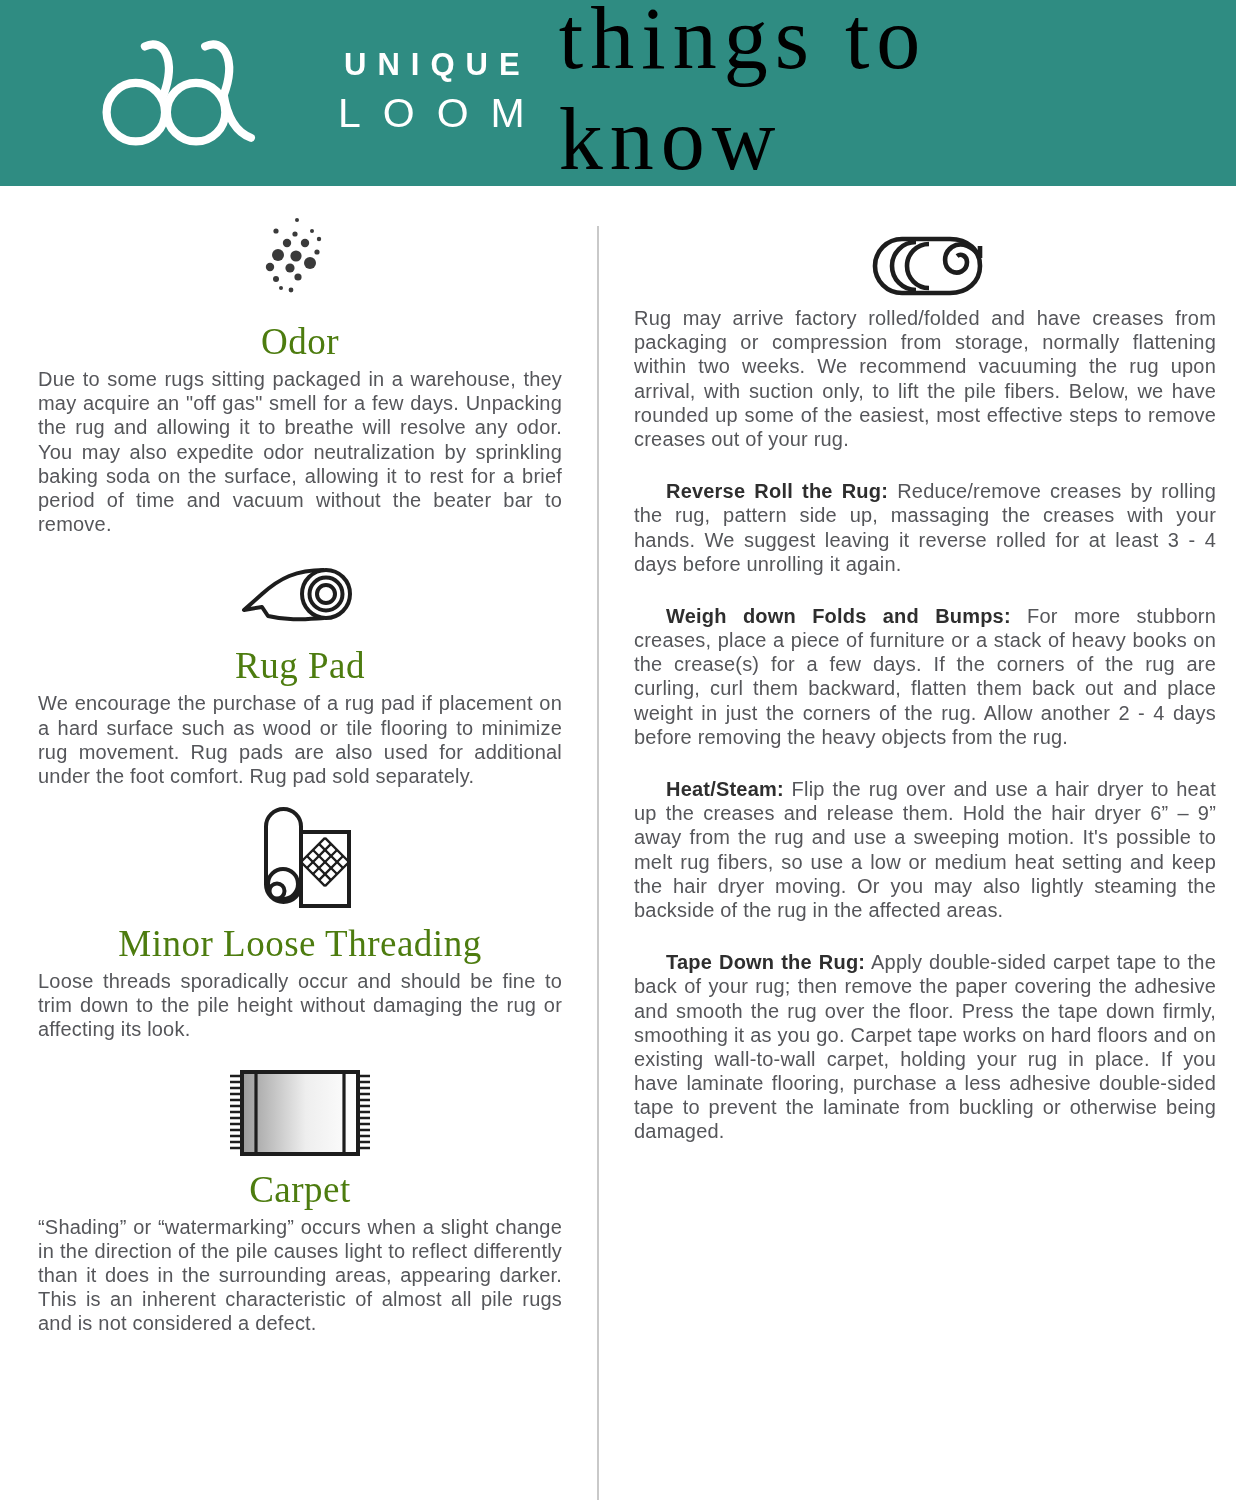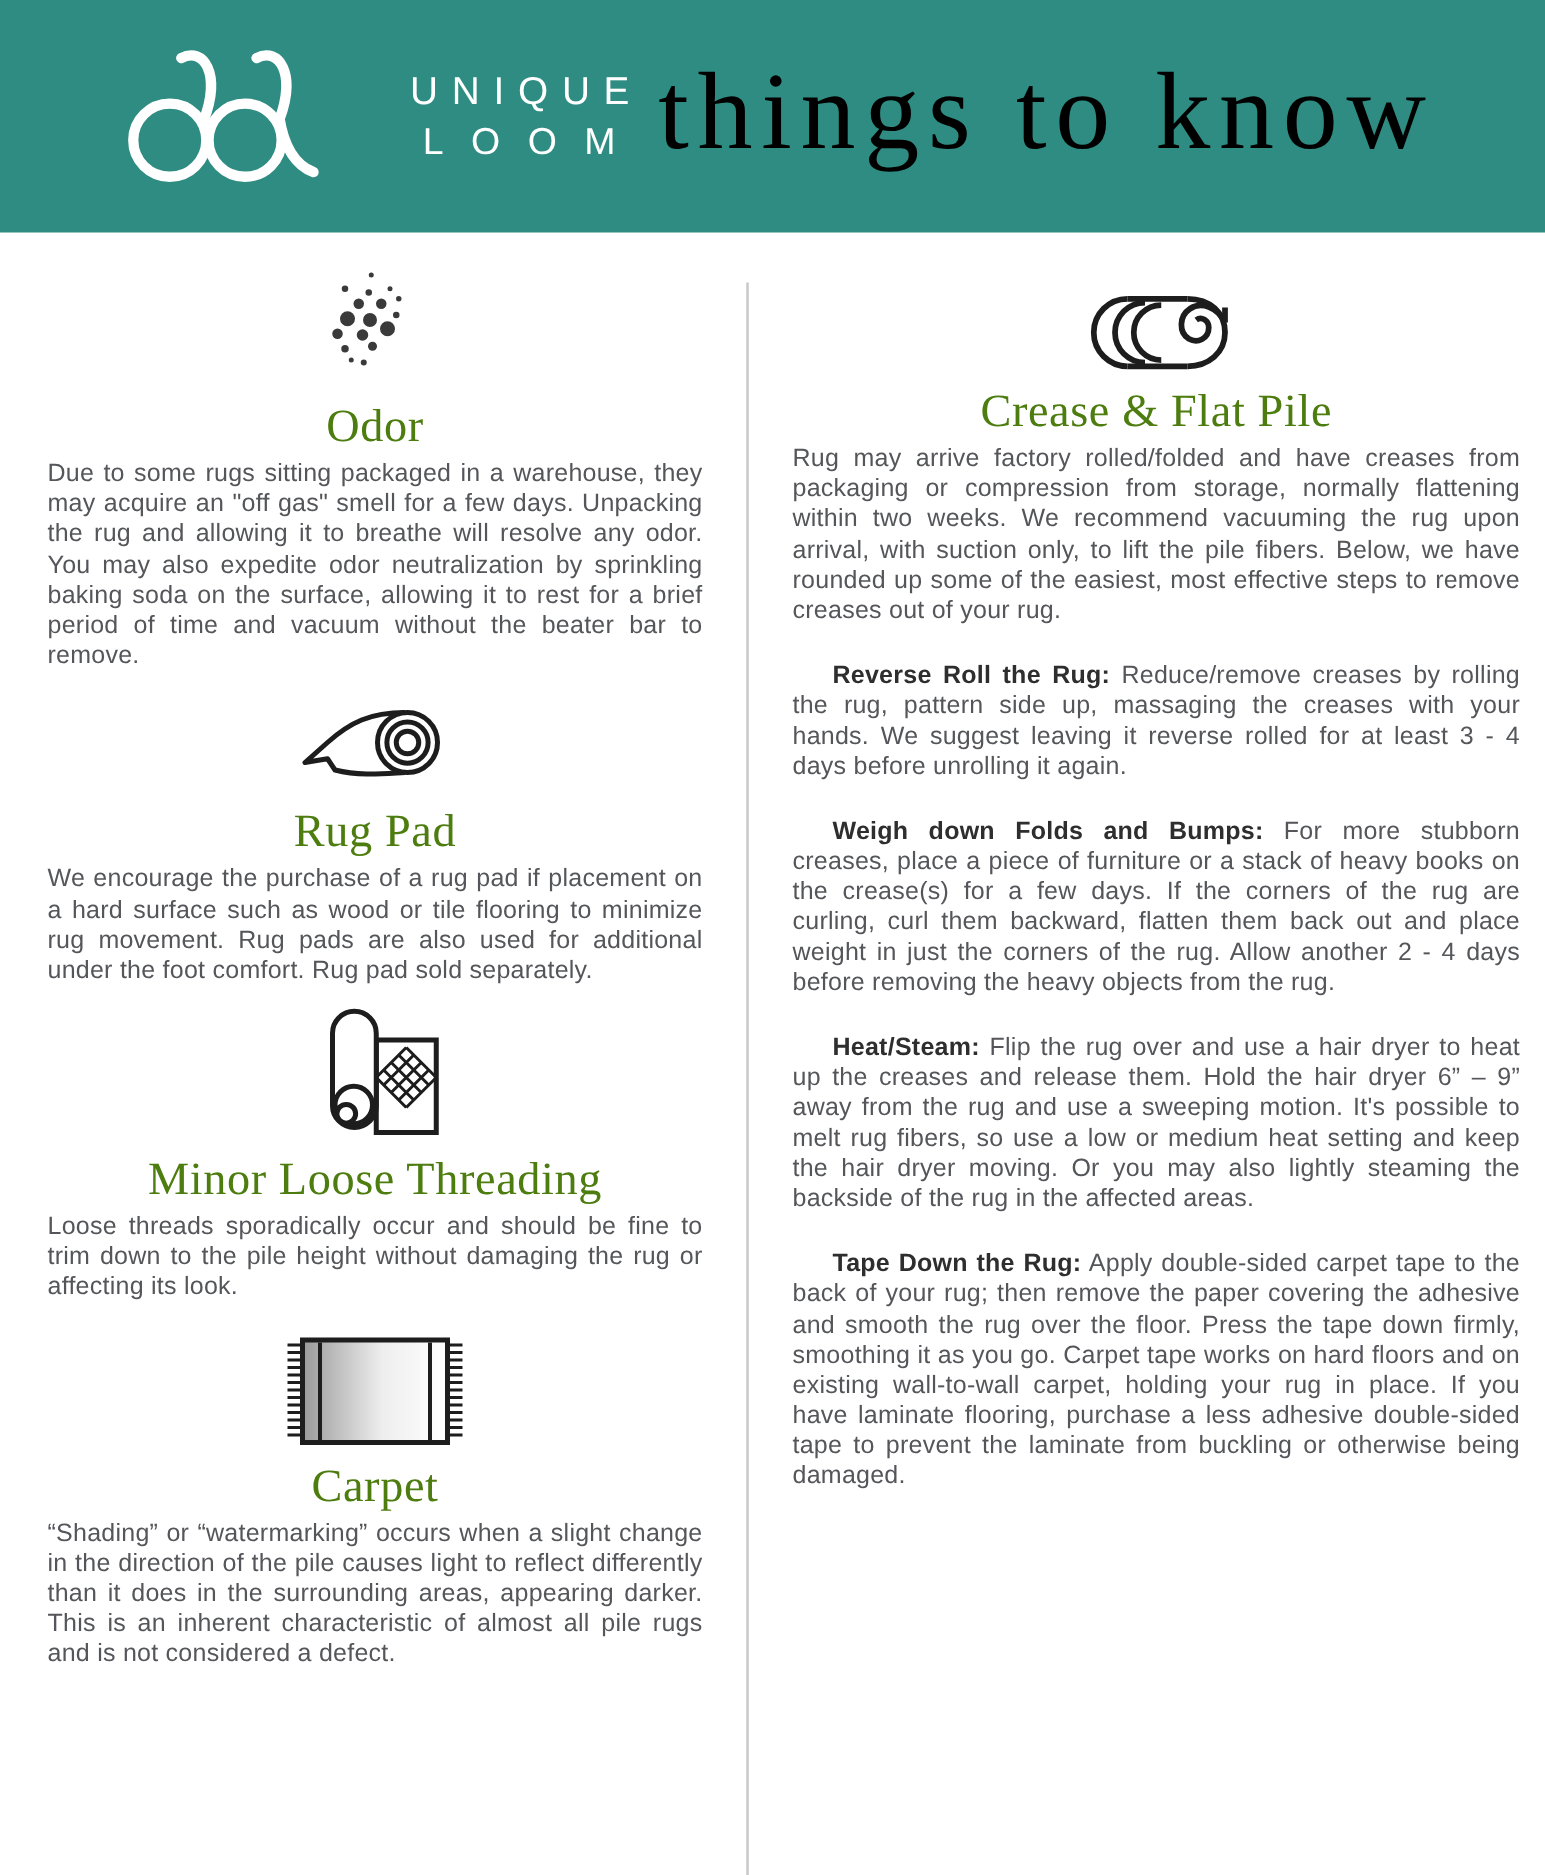--- a/index.html
+++ b/index.html
@@ -8,22 +8,22 @@
     font-family:"Liberation Sans",sans-serif;color:#55565a;
   }
   
   .banner{
     height:186px;background:#2F8C82;display:flex;align-items:center;
     padding:0 70px 0 92px;box-sizing:border-box;
   }
   .brand{display:flex;align-items:center;gap:26px;flex:0 0 auto;}
   .logo{width:210px;height:122px;display:block;}
   .brand-text{display:flex;flex-direction:column;color:#ffffff;text-align:center;}
-  .brand-line1{font-size:31px;letter-spacing:11px;line-height:1.35;}
-  .brand-line2{font-size:30px;letter-spacing:22px;line-height:1.35;text-indent:10px;}
+  .brand-line1{font-size:31px;letter-spacing:11px;line-height:1.35;font-weight:bold;}
+  .brand-line2{font-size:41px;letter-spacing:22px;line-height:1.35;text-indent:10px;}
   .banner-title{
     flex:1;margin:12px;text-align:left;color:#000000;
     font-family:"Liberation Serif","DejaVu Serif",serif;font-weight:400;
     font-size:88px;letter-spacing:7px;transform:translateY(-4px);
   }
   
   .columns{display:flex;align-items:stretch;padding-top:26px;height:1288px;}
   .col{box-sizing:border-box;}
   .col-left{width:597px;padding:0 35px 0 38px;}
   .divider{width:2px;background:#c9c9c9;margin-top:14px;}
@@ -164,21 +164,20 @@
           <path d="M40 7 A 26 26 0 0 0 40 61"></path>
           <path d="M54 10 A 22 22 0 0 0 54 58"></path>
           <path d="M67 12 A 19 19 0 0 0 67 56"></path>
           <path d="M40 7 L 88 7"></path>
           <path d="M40 61 L 88 61"></path>
           <path d="M88 7 C 106 7 118 18 118 34 C 118 50 105 61 88 61"></path>
           <path d="M118 26 C 112 14 99 9 90 15 C 81 21 81 34 89 39 C 96 43 105 39 105 30 C 105 24 99 21 95 24"></path>
           <path d="M118 26 L 118 14"></path>
         </svg>
       </div>
-      <h2 class="sec-heading">Crease &amp; Flat Pile</h2>
       <p class="body">Rug may arrive factory rolled/folded and have creases from packaging or compression from storage, normally flattening within two weeks. We recommend vacuuming the rug upon arrival, with suction only, to lift the pile fibers. Below, we have rounded up some of the easiest, most effective steps to remove creases out of your rug.</p>
 
       <p class="body tip"><strong>Reverse Roll the Rug:</strong> <span>Reduce/remove creases by rolling the rug, pattern side up, massaging the creases with your hands. We suggest leaving it reverse rolled for at least 3 - 4 days before unrolling it again.</span></p>
 
       <p class="body tip"><strong>Weigh down Folds and Bumps:</strong> <span>For more stubborn creases, place a piece of furniture or a stack of heavy books on the crease(s) for a few days. If the corners of the rug are curling, curl them backward, flatten them back out and place weight in just the corners of the rug. Allow another 2 - 4 days before removing the heavy objects from the rug.</span></p>
 
       <p class="body tip"><strong>Heat/Steam:</strong> <span>Flip the rug over and use a hair dryer to heat up the creases and release them. Hold the hair dryer 6” – 9” away from the rug and use a sweeping motion. It's possible to melt rug fibers, so use a low or medium heat setting and keep the hair dryer moving. Or you may also lightly steaming the backside of the rug in the affected areas.</span></p>
 
       <p class="body tip"><strong>Tape Down the Rug:</strong> <span>Apply double-sided carpet tape to the back of your rug; then remove the paper covering the adhesive and smooth the rug over the floor. Press the tape down firmly, smoothing it as you go. Carpet tape works on hard floors and on existing wall-to-wall carpet, holding your rug in place. If you have laminate flooring, purchase a less adhesive double-sided tape to prevent the laminate from buckling or otherwise being damaged.</span></p>
 

